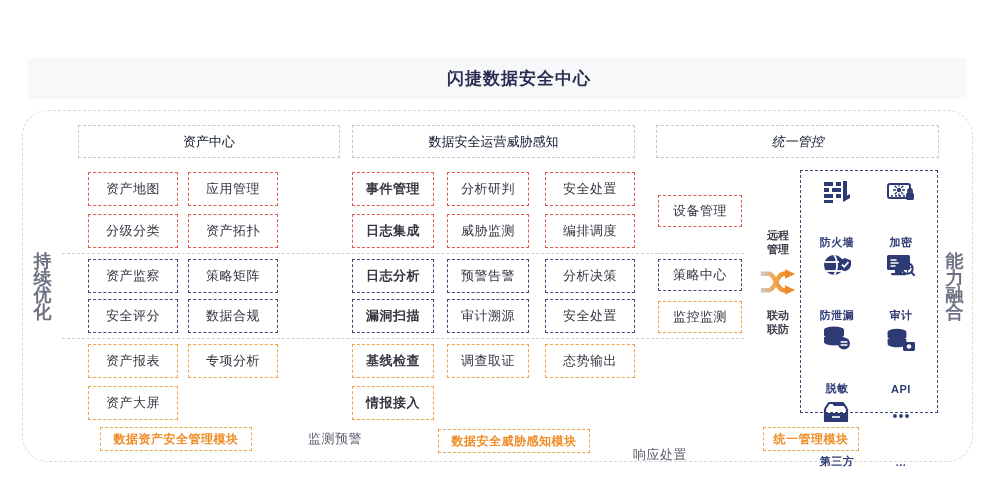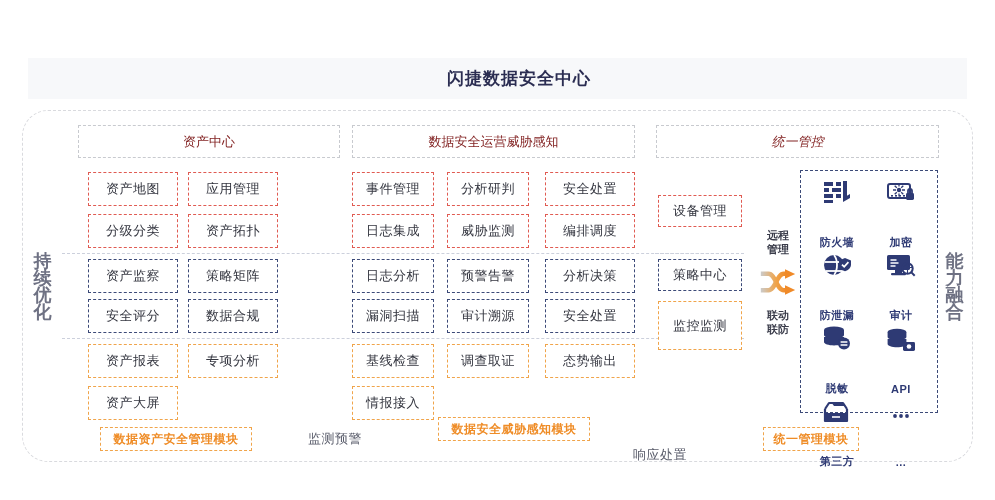--- a/index.html
+++ b/index.html
@@ -40,21 +40,21 @@
     letter-spacing:1px;
   }
   .side-label.left{left:32px;top:253px;}
   .side-label.right{left:944px;top:253px;}
 
   
   .col-head{
     position:absolute;height:33px;
     border:1px dashed #c8cacf;box-sizing:border-box;
     display:flex;align-items:center;justify-content:center;
-    font-size:13px;color:#7f1d1d;background:#fff;
+    font-size:13px;color:#0f172a;background:#fff;
   }
   .col-head.c1{left:78px;top:125px;width:262px;}
   .col-head.c2{left:352px;top:125px;width:283px;}
   .col-head.c3{left:656px;top:125px;width:283px;font-style:italic;}
 
   
   .tier-sep{
     position:absolute;height:0;border-top:1px dashed #ccd0dc;
   }
   .tier-sep.s1{left:62px;top:253px;width:682px;}
@@ -70,38 +70,38 @@
     letter-spacing:0.5px;
   }
   .tile.red   {border-color:#e05b52;}
   .tile.blue  {border-color:#3c4a78;}
   .tile.orange{border-color:#f0a44a;}
 
   
   .cx1{left:88px;width:90px;}
   .cx2{left:188px;width:90px;}
   
-  .mx1{left:352px;width:82px;}
+  .mx1{left:352px;width:82px;font-weight:bold;}
   .mx2{left:447px;width:82px;}
   .mx3{left:545px;width:90px;}
   
   .rx1{left:658px;width:84px;}
 
   
   .ry1{top:172px;height:34px;}
   .ry2{top:214px;height:34px;}
   .ry3{top:259px;height:34px;}
   .ry4{top:299px;height:34px;}
   .ry5{top:344px;height:34px;}
   .ry6{top:386px;height:34px;}
 
   
   .rry1{top:195px;height:32px;}
   .rry2{top:259px;height:32px;}
-  .rry3{top:301px;height:49px;}
+  .rry3{top:301px;height:32px;}
 
   
   .exchange{
     position:absolute;left:748px;top:228px;width:60px;height:108px;
     display:flex;flex-direction:column;align-items:center;gap:12px;
   }
   .exchange .txt{
     font-size:11px;line-height:14px;font-weight:bold;color:#3a3c4a;text-align:center;
   }
   .exchange .swap{width:56px;height:44px;}
@@ -123,21 +123,21 @@
 
   
   .bot-tag{
     position:absolute;height:24px;box-sizing:border-box;
     border:1px dashed #f0a44a;
     display:flex;align-items:center;justify-content:center;
     font-size:12px;font-weight:bold;color:#ef8c26;letter-spacing:0.5px;
     background:#fff;
   }
   .bot-tag.t1{left:100px;top:427px;width:152px;}
-  .bot-tag.t2{left:438px;top:417px;width:152px;}
+  .bot-tag.t2{left:438px;top:429px;width:152px;}
   .bot-tag.t3{left:763px;top:427px;width:96px;}
 
   .bot-plain{
     position:absolute;top:427px;height:24px;
     display:flex;align-items:center;justify-content:center;
     font-size:13px;color:#5a5d6b;letter-spacing:0.5px;
   }
   .bot-plain.p1{left:290px;width:90px;}
   .bot-plain.p2{left:615px;width:90px;margin-top:16px;}
 </style>

